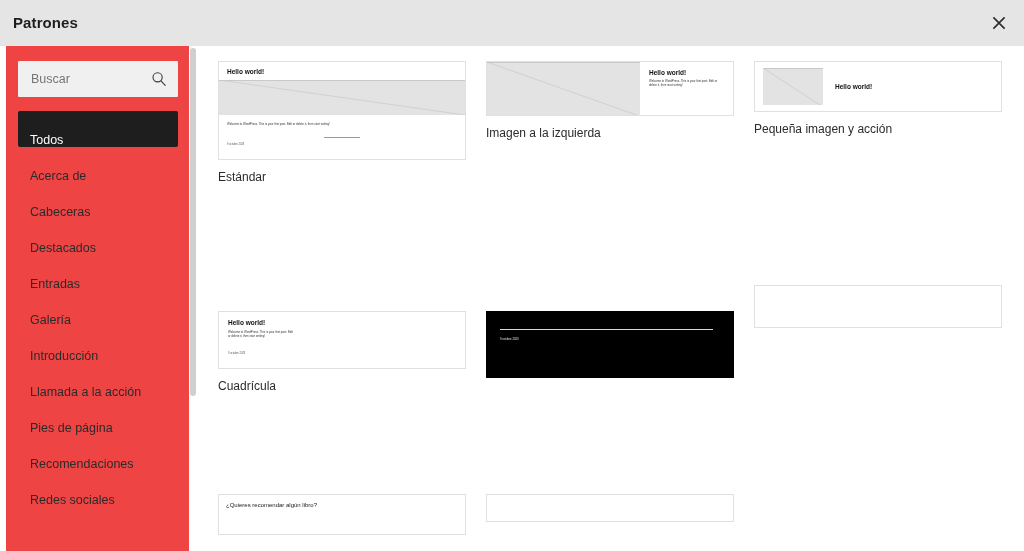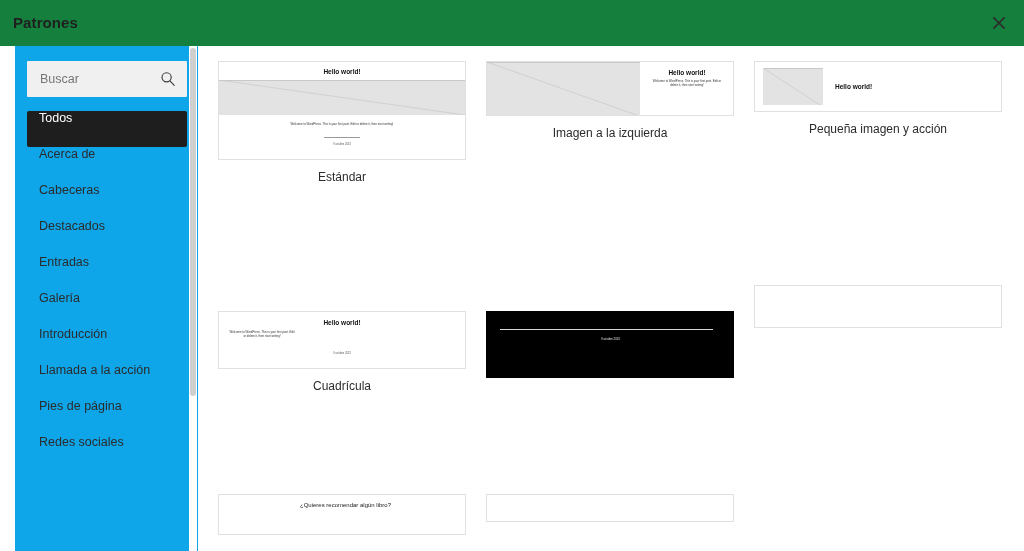--- a/index.html
+++ b/index.html
@@ -15,21 +15,21 @@
     position: relative;
     width: 1024px; height: 551px;
     background: #ffffff;
   }
 
   
   .header {
     position: absolute;
     top: 0; left: 0;
     width: 1024px; height: 46px;
-    background: #15803d;
+    background: #e5e5e5;
   }
   .header-title {
     position: absolute;
     left: 13px; top: 14px;
     font-size: 15px;
     font-weight: bold;
     color: #1e1e1e;
     letter-spacing: 0.1px;
   }
   .close-btn {
@@ -40,23 +40,23 @@
     cursor: pointer;
     background: transparent;
     border: none;
     padding: 0;
   }
   .close-btn svg { display: block; }
 
   
   .sidebar {
     position: absolute;
-    left: 15px; top: 46px;
+    left: 6px; top: 46px;
     width: 184px; height: 505px;
-    background: #0ea5e9;
+    background: #ef4444;
     overflow: hidden;
   }
   .search-wrap {
     position: relative;
     margin: 15px 12px 0 12px;
     height: 36px;
   }
   .search-input {
     width: 100%; height: 36px;
     background: #f0f0f0;
@@ -75,21 +75,21 @@
     width: 18px; height: 18px;
     pointer-events: none;
   }
   .nav-list {
     margin-top: 14px;
     padding: 0 12px;
   }
   .nav-item {
     height: 36px;
     display: flex;
-    align-items: flex-start;
+    align-items: flex-end;
     padding: 0 12px;
     font-size: 12.5px;
     color: #2b2b2b;
     cursor: pointer;
     border-radius: 2px;
     white-space: nowrap;
   }
   .nav-item.active {
     background: #1e1e1e;
     color: #ffffff;
@@ -121,21 +121,20 @@
   }
   .grid {
     display: grid;
     grid-template-columns: 268px 268px 268px;
     column-gap: 0px;
     padding: 0 0 0 20px;
   }
   .cell {
     width: 248px;
     padding-top: 15px;
-    text-align: center;
   }
 
   .preview {
     border: 1px solid #e0e0e0;
     background: #ffffff;
     overflow: hidden;
     position: relative;
     cursor: pointer;
   }
   .preview.dark { background: #000000; border-color: #000000; }
@@ -294,20 +293,23 @@
       <div class="nav-item">
         <span>Introducción</span>
       </div>
       <div class="nav-item">
         <span>Llamada a la acción</span>
       </div>
       <div class="nav-item">
         <span>Pies de página</span>
       </div>
       <div class="nav-item">
+        <span>Recomendaciones</span>
+      </div>
+      <div class="nav-item">
         <span>Redes sociales</span>
       </div>
     </div>
   </div>
 
   <div class="scrollbar-track"></div>
   <div class="scrollbar-thumb"></div>
 
   <div class="main">
     <div class="grid">

